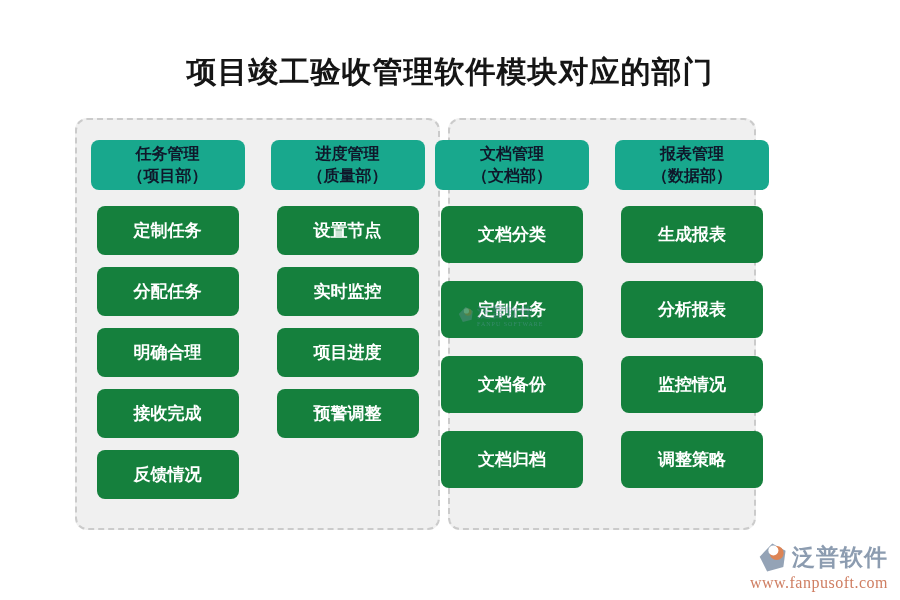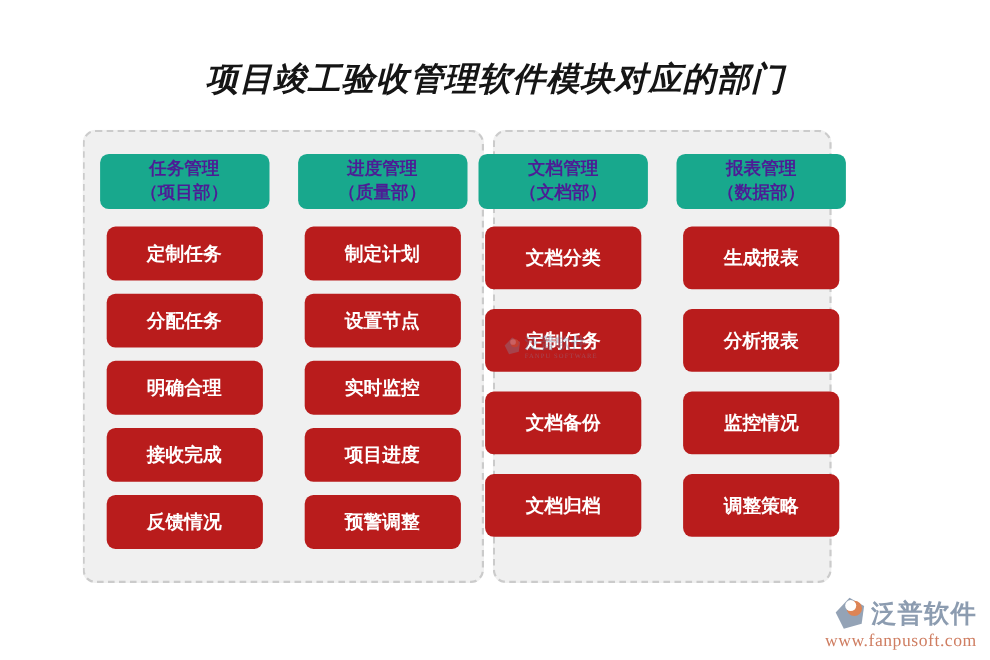--- a/index.html
+++ b/index.html
@@ -13,21 +13,20 @@
   .page { position: relative; width: 900px; height: 600px; }
 
   .title {
     position: absolute;
     top: 52px; left: 0; width: 100%;
     text-align: center;
     font-size: 30px;
     font-weight: bold;
     color: #151515;
     letter-spacing: 1px;
-    font-style: italic;
   }
 
   .panel {
     position: absolute;
     top: 118px;
     height: 412px;
     background: #f0f0f0;
     border: 2px dashed #cbcbcb;
     border-radius: 12px;
     display: flex;
@@ -43,35 +42,35 @@
     flex-direction: column;
     align-items: center;
     width: 154px;
   }
 
   .col-header {
     width: 154px;
     height: 50px;
     background: #18a88d;
     border-radius: 8px;
-    color: #4c1d95;
+    color: #0f172a;
     font-weight: bold;
     font-size: 16px;
     line-height: 1.4;
     display: flex;
     flex-direction: column;
     align-items: center;
     justify-content: center;
     text-align: center;
     margin-bottom: 16px;
   }
 
   .node {
     width: 142px;
-    background: #b91c1c;
+    background: #15803d;
     border-radius: 8px;
     color: #ffffff;
     font-weight: bold;
     font-size: 17px;
     display: flex;
     align-items: center;
     justify-content: center;
     text-align: center;
   }
   .panel-left  .node { height: 49px; margin-bottom: 12px; }
@@ -132,21 +131,20 @@
       <div class="node">分配任务</div>
       <div class="node">明确合理</div>
       <div class="node">接收完成</div>
       <div class="node">反馈情况</div>
     </div>
     <div class="column">
       <div class="col-header">
         <span>进度管理</span>
         <span>（质量部）</span>
       </div>
-      <div class="node">制定计划</div>
       <div class="node">设置节点</div>
       <div class="node">实时监控</div>
       <div class="node">项目进度</div>
       <div class="node">预警调整</div>
     </div>
   </div>
 
   <div class="panel panel-right">
     <div class="column">
       <div class="col-header">

